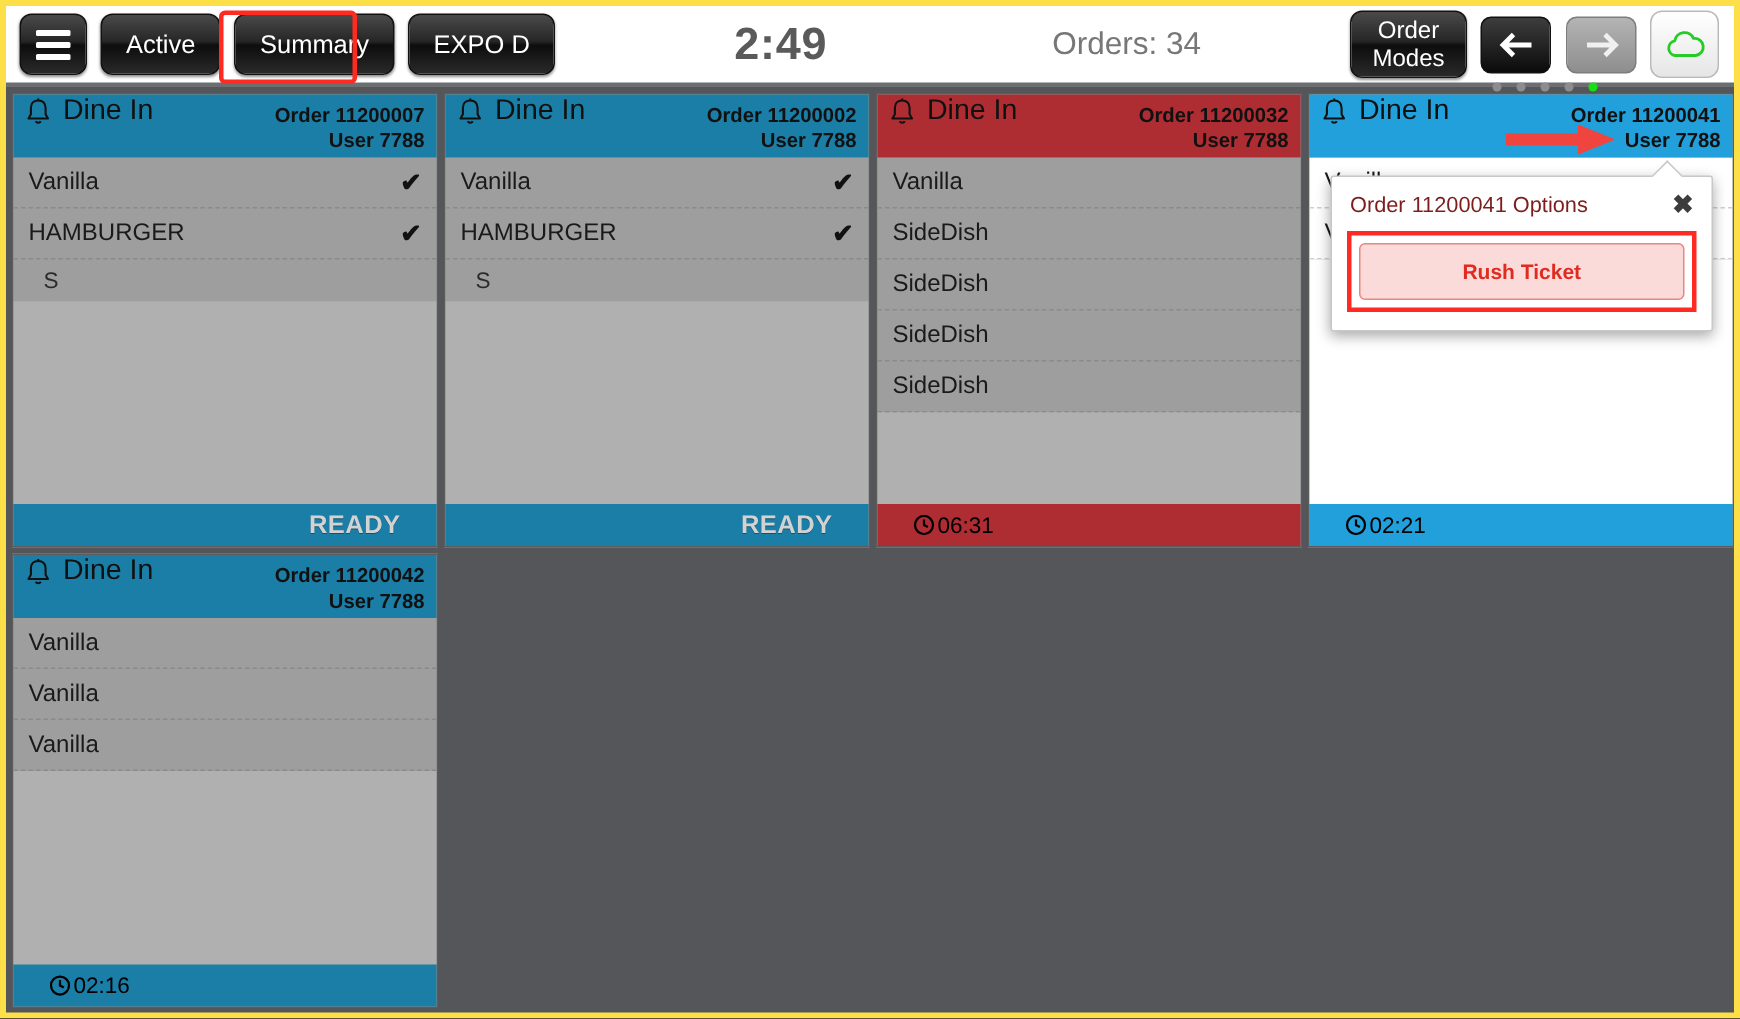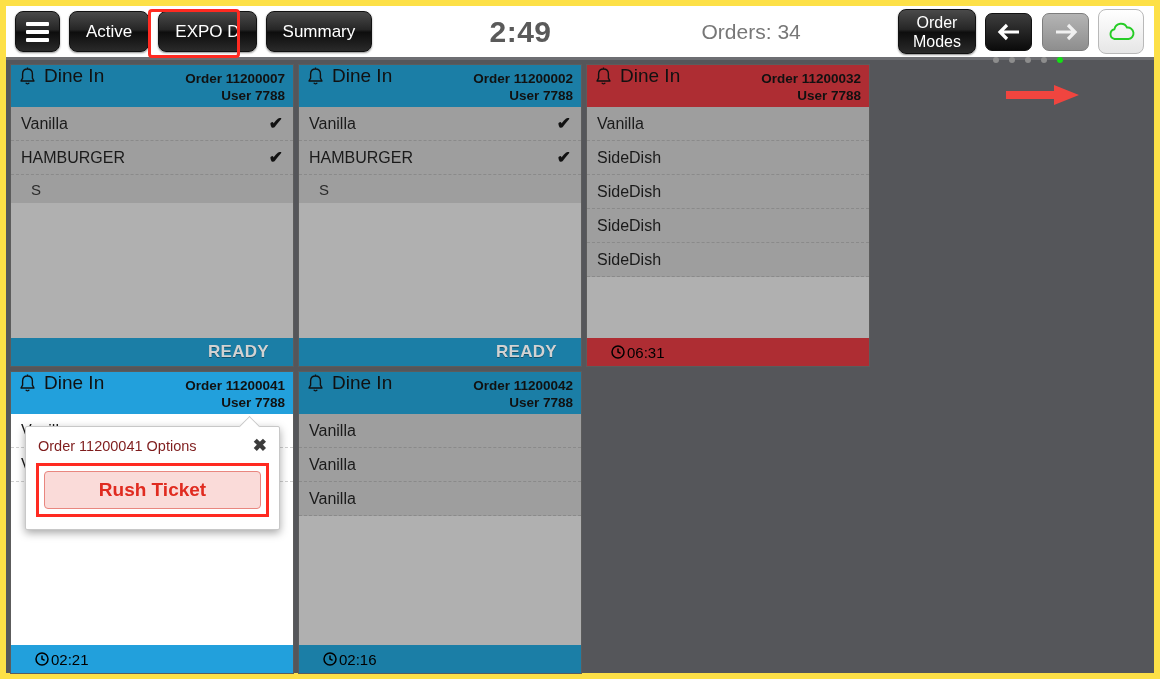--- a/index.html
+++ b/index.html
@@ -6,21 +6,21 @@
   html, body {
     width: 1160px; height: 679px;
     font-family: "Liberation Sans", sans-serif;
     background: #000;
     overflow: hidden;
   }
   #app {
     position: relative;
     width: 1160px; height: 679px;
     background: #55565a;
-    border: 6px solid #fde047;
+    border: 4px solid #fde047;
   }
 
   
   .header {
     position: relative;
     height: 54px;
     background: #ffffff;
     border-bottom: 3px solid #6d6e72;
     display: flex; align-items: center;
   }
@@ -163,43 +163,43 @@
   }
   .popup-head { display: flex; align-items: center; justify-content: space-between; padding: 2px 2px 9px 2px; }
   .popup-title { font-size: 14.5px; color: #7f1d1d; }
   .popup-close { font-size: 17px; font-weight: bold; color: #3c3c3c; cursor: pointer; line-height: 1; }
   .annot-box-rush { border: 3px solid #ff2a21; padding: 5px; }
   .rush-btn {
     width: 100%; height: 38px;
     background: #fadbd9;
     border: 1px solid #e9867f;
     border-radius: 4px;
-    color: #e02b20; font-size: 19px; font-weight: bold;
+    color: #e02b20; font-size: 14px; font-weight: bold;
     display: flex; align-items: center; justify-content: center;
     cursor: pointer;
   }
 
   
   .annot-arrow { position: absolute; left: 1000px; top: 78px; z-index: 45; pointer-events: none; }
 </style>
 </head>
 <body>
 
 <div id="app">
 
   <div class="header">
     <div class="hdr-left">
       <div class="btn-dark btn-menu">
         <span class="bar"></span>
         <span class="bar"></span>
         <span class="bar"></span>
       </div>
       <div class="btn-dark">Active</div>
+      <div class="btn-dark">Summary</div>
       <div class="btn-dark">EXPO D</div>
-      <div class="btn-dark">Summary</div>
     </div>
 
     <div class="annot-box-expo"></div>
 
     <div class="hdr-center">
       <div class="clock">2:49</div>
       <div class="orders-count">Orders: 34</div>
     </div>
 
     <div class="hdr-right">

